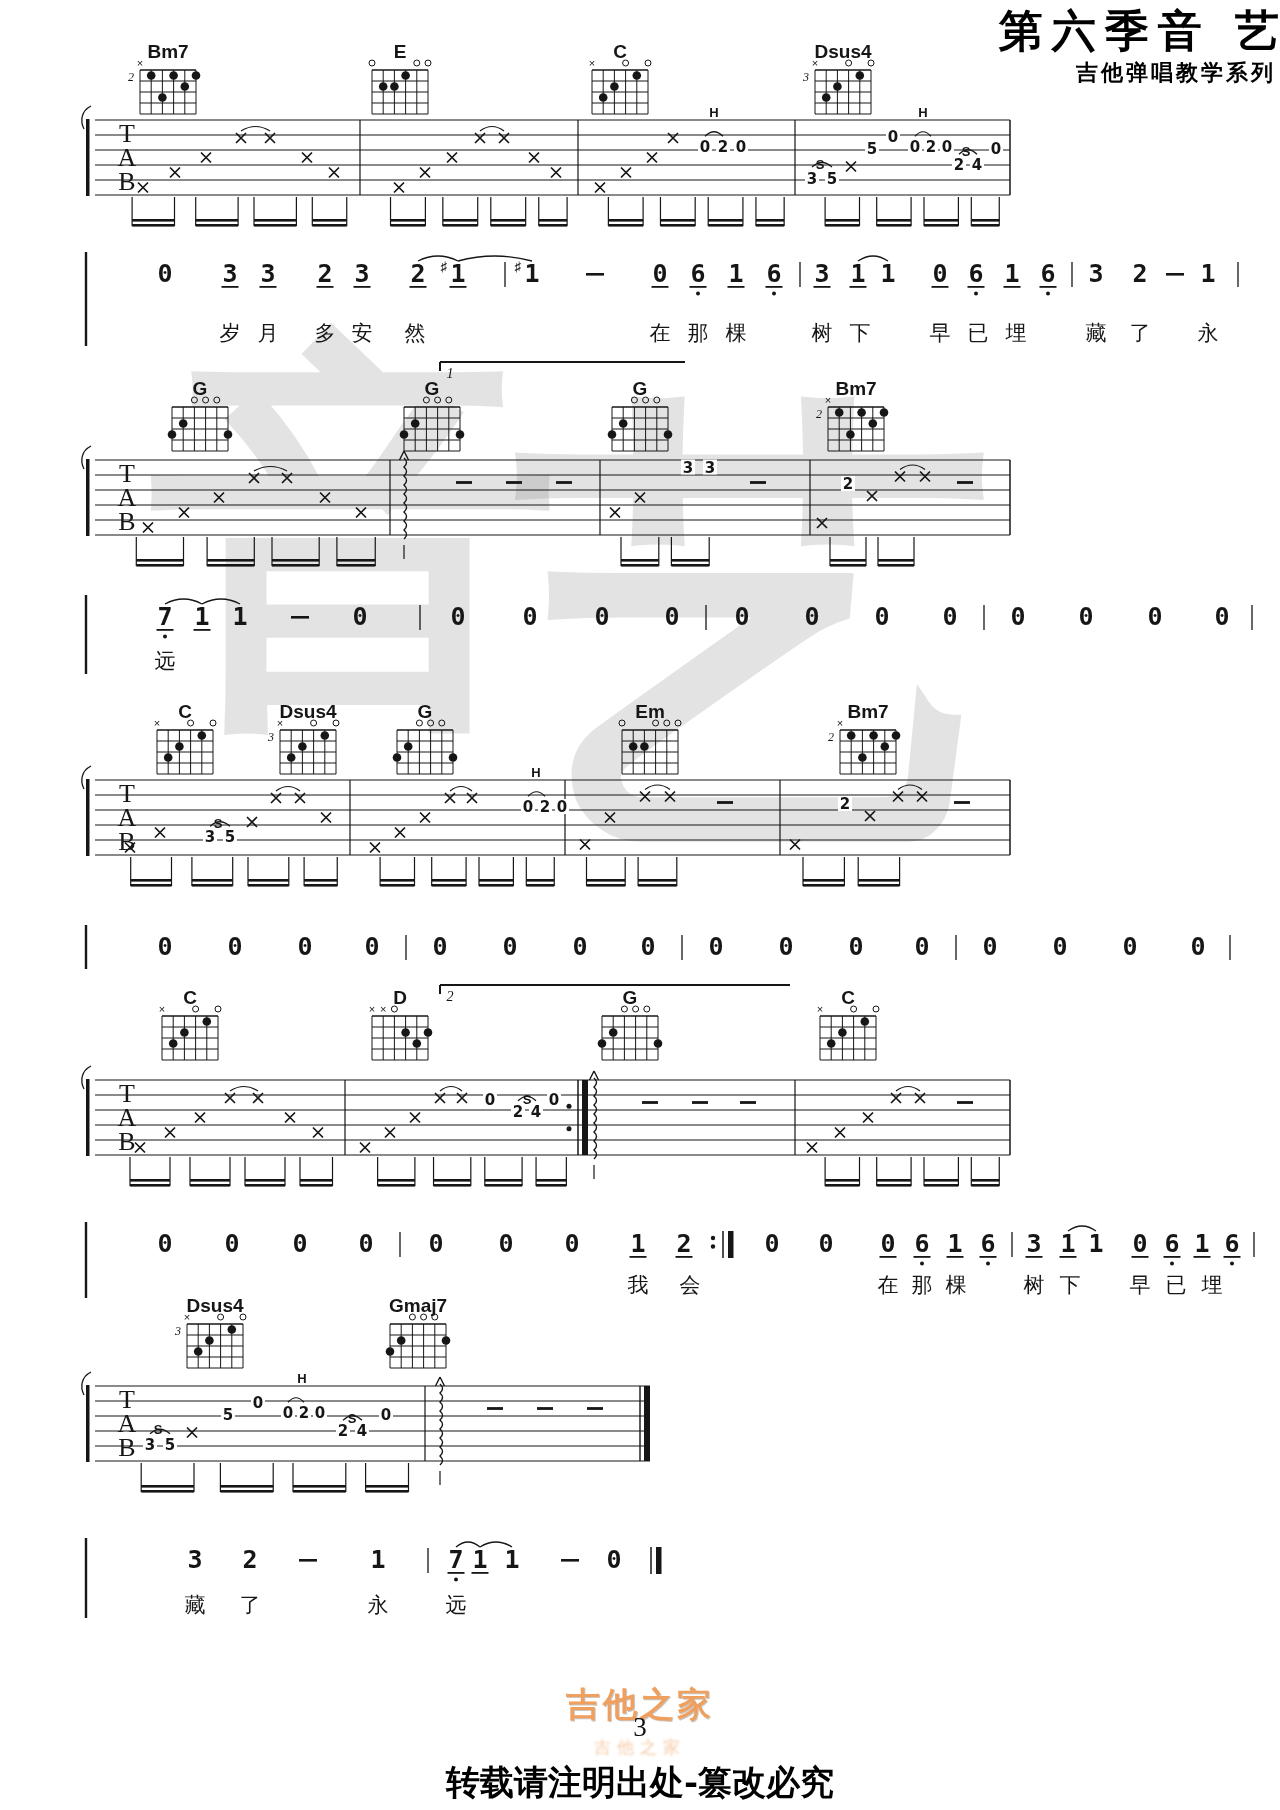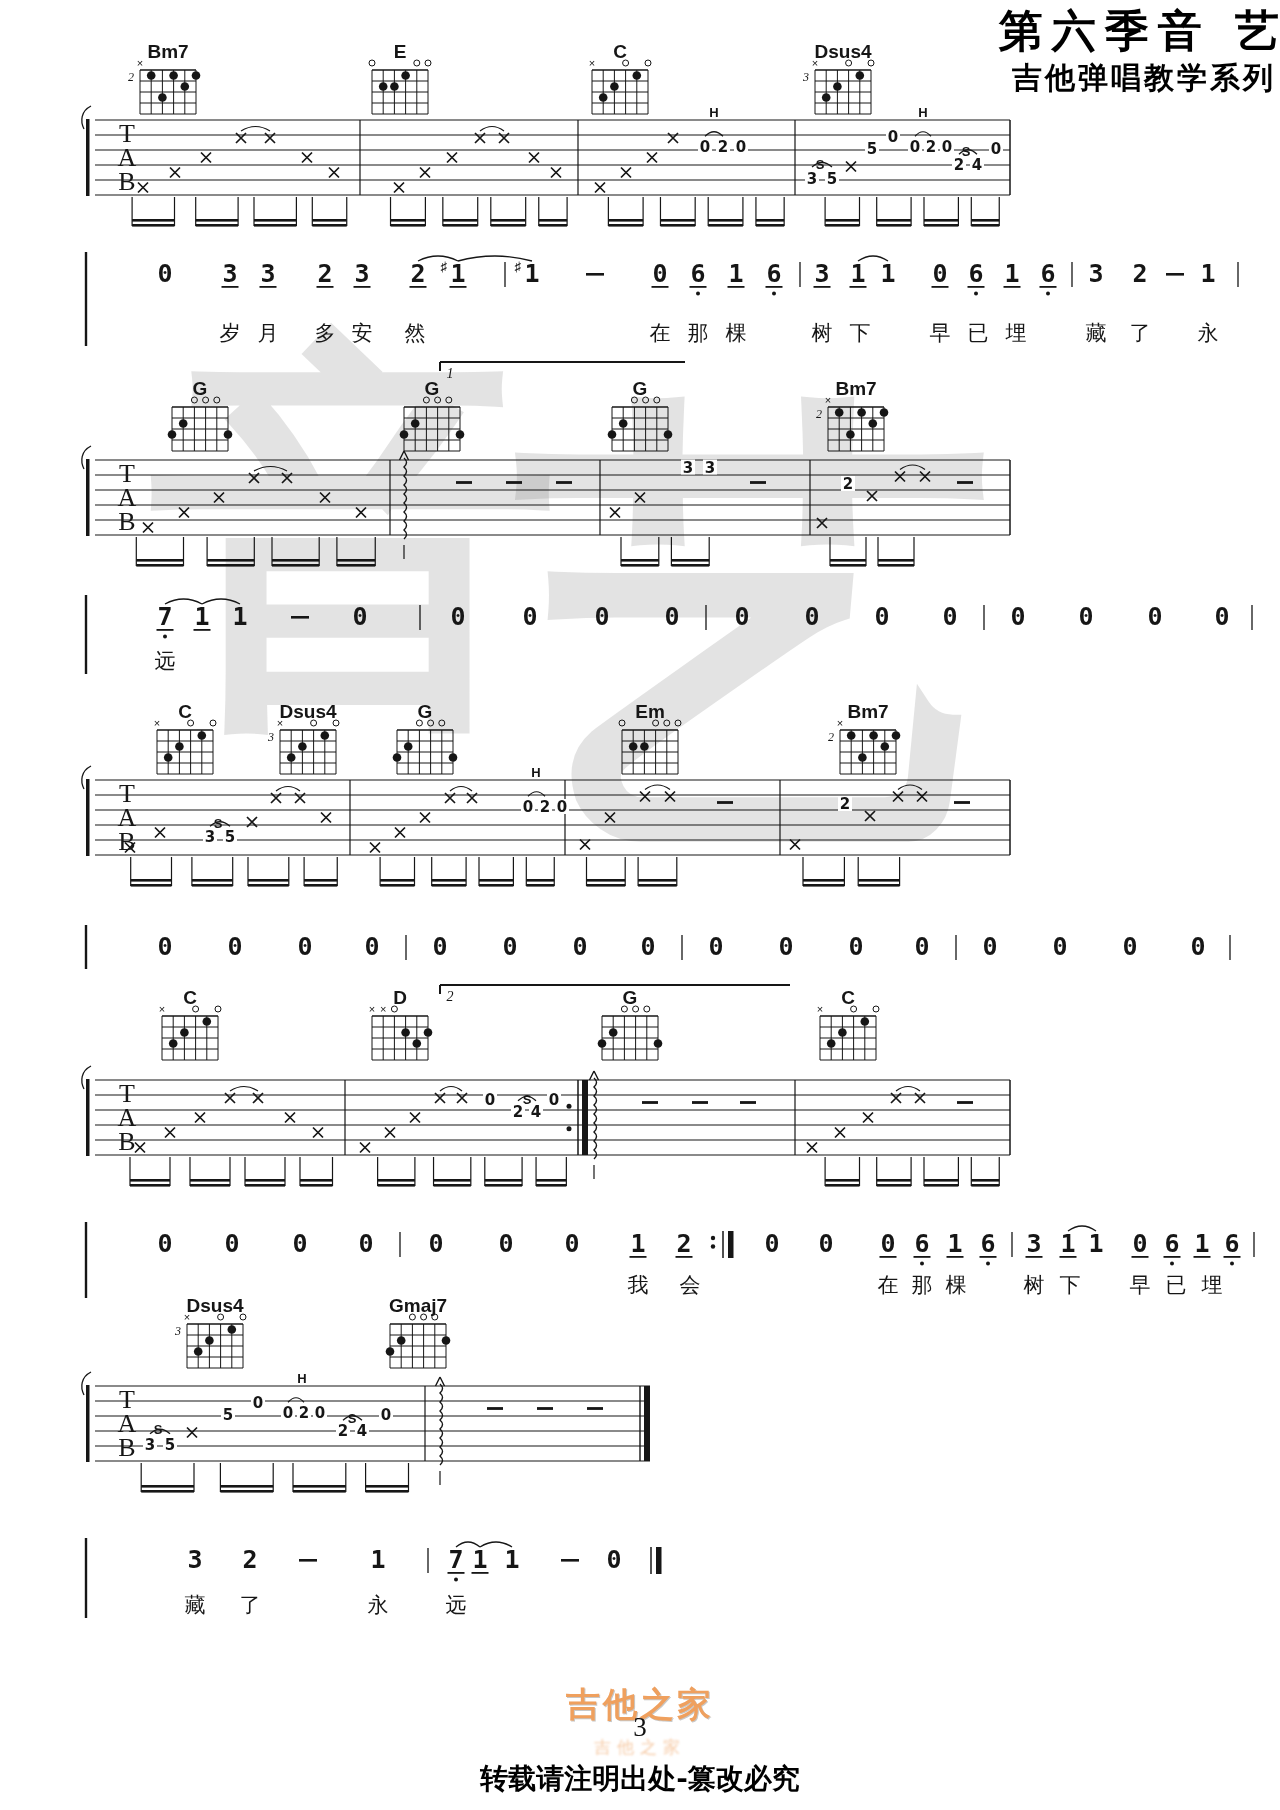--- a/index.html
+++ b/index.html
@@ -3,28 +3,28 @@
 <meta charset="utf-8">
 <style>
   html,body{margin:0;padding:0;background:#888;}
   #sheet{position:relative;width:1280px;height:1810px;background:#ffffff;overflow:hidden;
          font-family:"Liberation Sans",sans-serif;}
   #wm{position:absolute;left:0;top:0;width:100%;height:100%;pointer-events:none;
       font-family:"DejaVu Serif",serif;font-weight:bold;}
   .hdr-title{position:absolute;top:2px;right:-8px;font-family:"DejaVu Serif",serif;
       font-weight:900;font-size:44px;letter-spacing:9px;color:#000;white-space:nowrap;}
   .hdr-sub{position:absolute;top:58px;right:4px;font-family:"DejaVu Serif",serif;
-      font-weight:bold;font-size:30px;letter-spacing:3px;color:#000;white-space:nowrap;}
+      font-weight:bold;font-size:22px;letter-spacing:3px;color:#000;white-space:nowrap;}
   #score{position:absolute;left:0;top:0;}
   .ft{position:absolute;left:0;width:100%;text-align:center;white-space:nowrap;font-family:Liberation Serif, serif;}
   .ft-logo{top:1682px;font-size:34px;font-weight:bold;letter-spacing:3px;
       text-shadow:1px 1px 0 #c8c8c8;}
   .ft-page{top:1712px;font-size:27px;font-family:"Liberation Serif",serif;color:#111;}
   .ft-wm{top:1736px;font-size:17px;letter-spacing:6px;filter:blur(0.8px);opacity:.55;}
-  .ft-notice{top:1760px;font-size:28px;font-weight:bold;font-family:"DejaVu Serif",serif;color:#000;}
+  .ft-notice{top:1760px;font-size:34px;font-weight:bold;font-family:"DejaVu Serif",serif;color:#000;}
 </style>
 </head>
 <body>
 
 <div id="sheet">
   <div id="wm" style="color: rgba(115, 115, 115, 0.2);">
       <span style="position: absolute; left: 150px; top: 330px; font-size: 410px; line-height: 1;">音</span>
       <span style="position: absolute; left: 515px; top: 390px; font-size: 480px; line-height: 1;">艺</span>
     </div>
   <div class="hdr-title">第六季音 艺</div>

